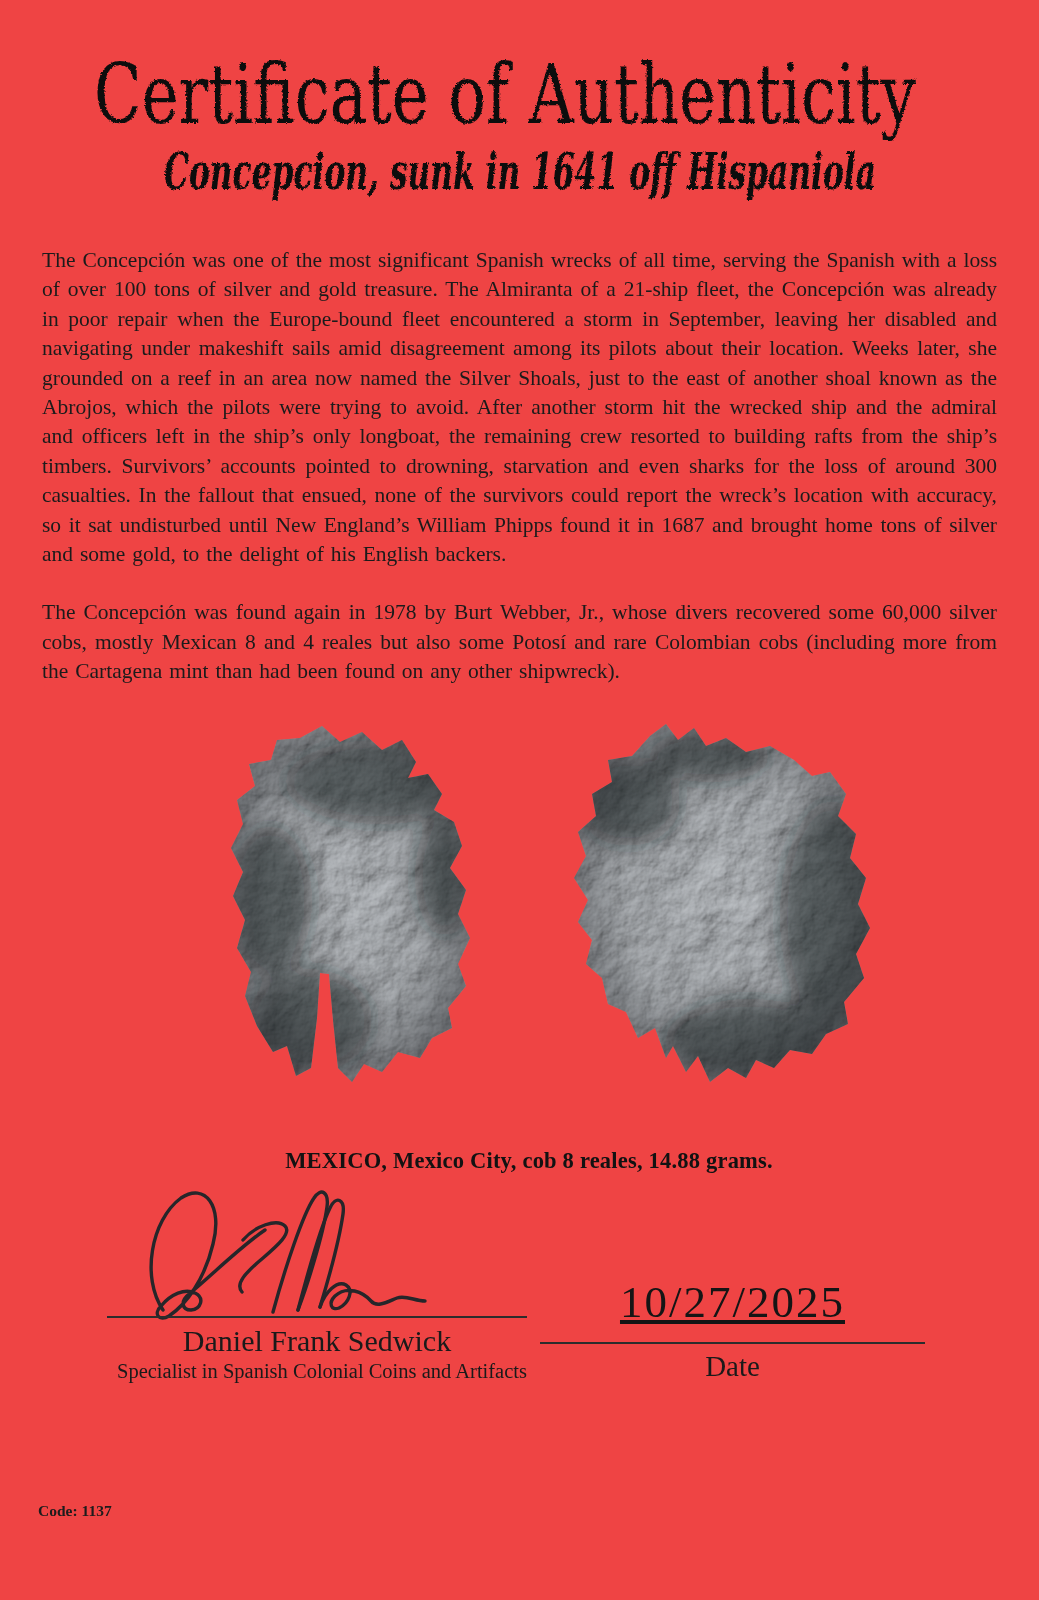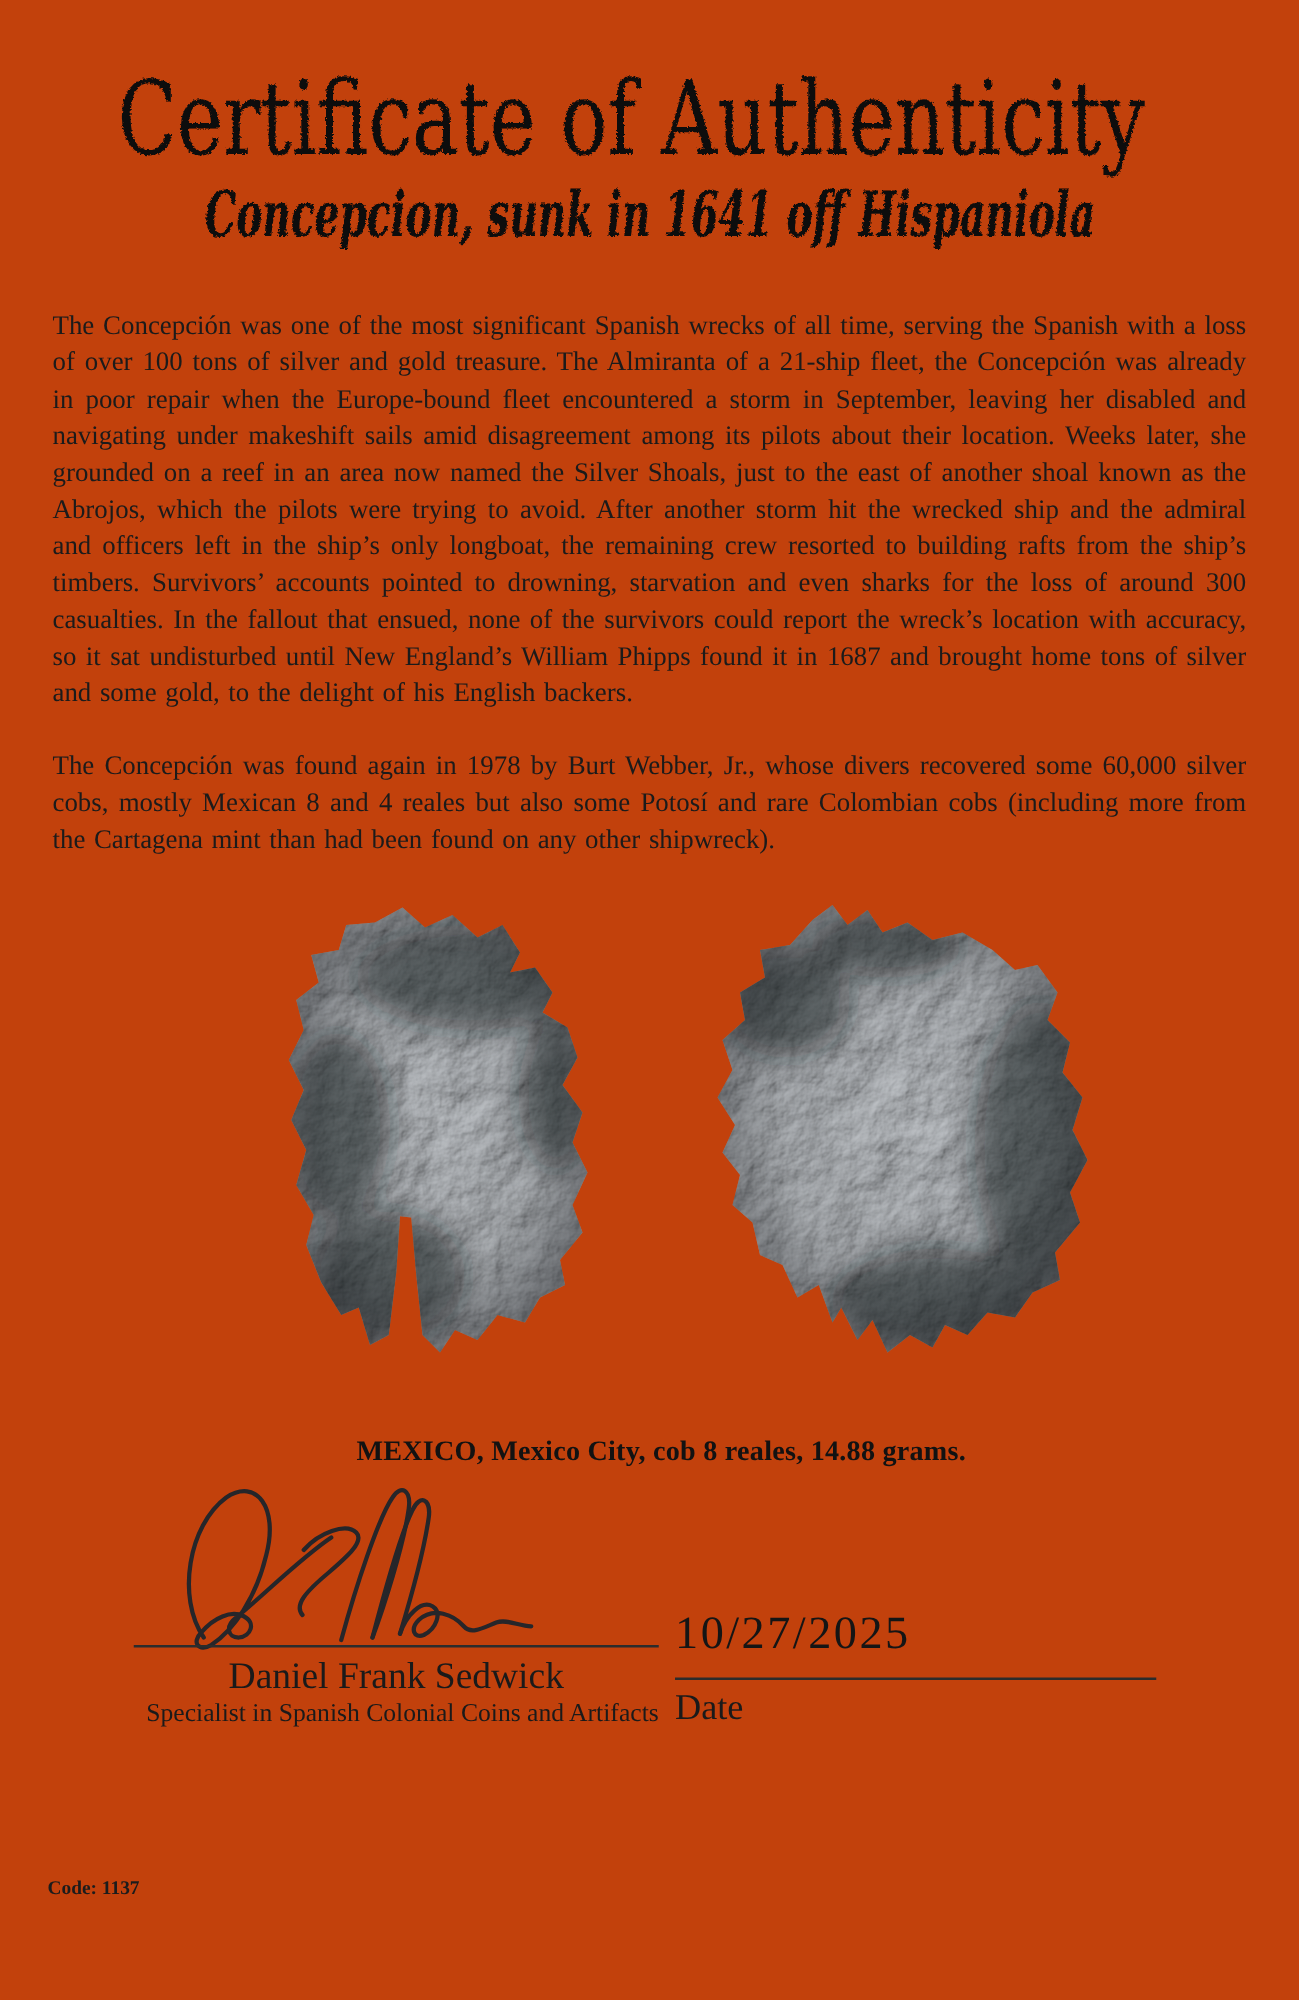--- a/index.html
+++ b/index.html
@@ -1,20 +1,20 @@
 <!DOCTYPE html>
 <html><head>
 <meta charset="utf-8">
 <style>
   html,body{margin:0;padding:0;background:#ffffff;}
   .page{
     position:relative;
     width:1039px;height:1600px;
     margin:0 auto;
-    background:#c2410c;
+    background:#ef4444;
     color:#141414;
     font-family:"Liberation Serif", serif;
     overflow:hidden;
   }
   .masthead{display:block;margin:0 auto;}
   .body-text{margin:18px 42px 0 42px;}
   .body-text p{
     margin:0 0 29px 0;
     font-size:21.5px;
     line-height:29.4px;
@@ -44,28 +44,29 @@
   .sig-col.right{width:385px;}
   .signature-svg{display:block;margin:0 0 -6px 18px;}
   .rule{height:0;border-top:2px solid #2c2c2c;width:100%;}
   .sig-name{
     text-align:center;font-size:30px;margin-top:6px;color:#1a1a1a;
   }
   .sig-title{
     text-align:right;font-size:20.5px;margin-top:2px;color:#1a1a1a;
   }
   .date-value{
-    text-align:left;
-    font-size:37px;
+    text-align:center;
+    font-size:45px;
     letter-spacing:2px;
     margin-bottom:14px;
     color:#151515;
+    text-decoration:underline;
   }
   .date-label{
-    font-size:29px;margin-top:6px;color:#1a1a1a;
+    text-align:center;font-size:29px;margin-top:6px;color:#1a1a1a;
   }
   .footer{
     position:absolute;left:38px;top:1499px;right:30px;
     font-size:15.5px;line-height:24px;color:#1c1c1c;font-weight:bold;
   }
 </style>
 </head>
 <body>
 
 <div class="page">

